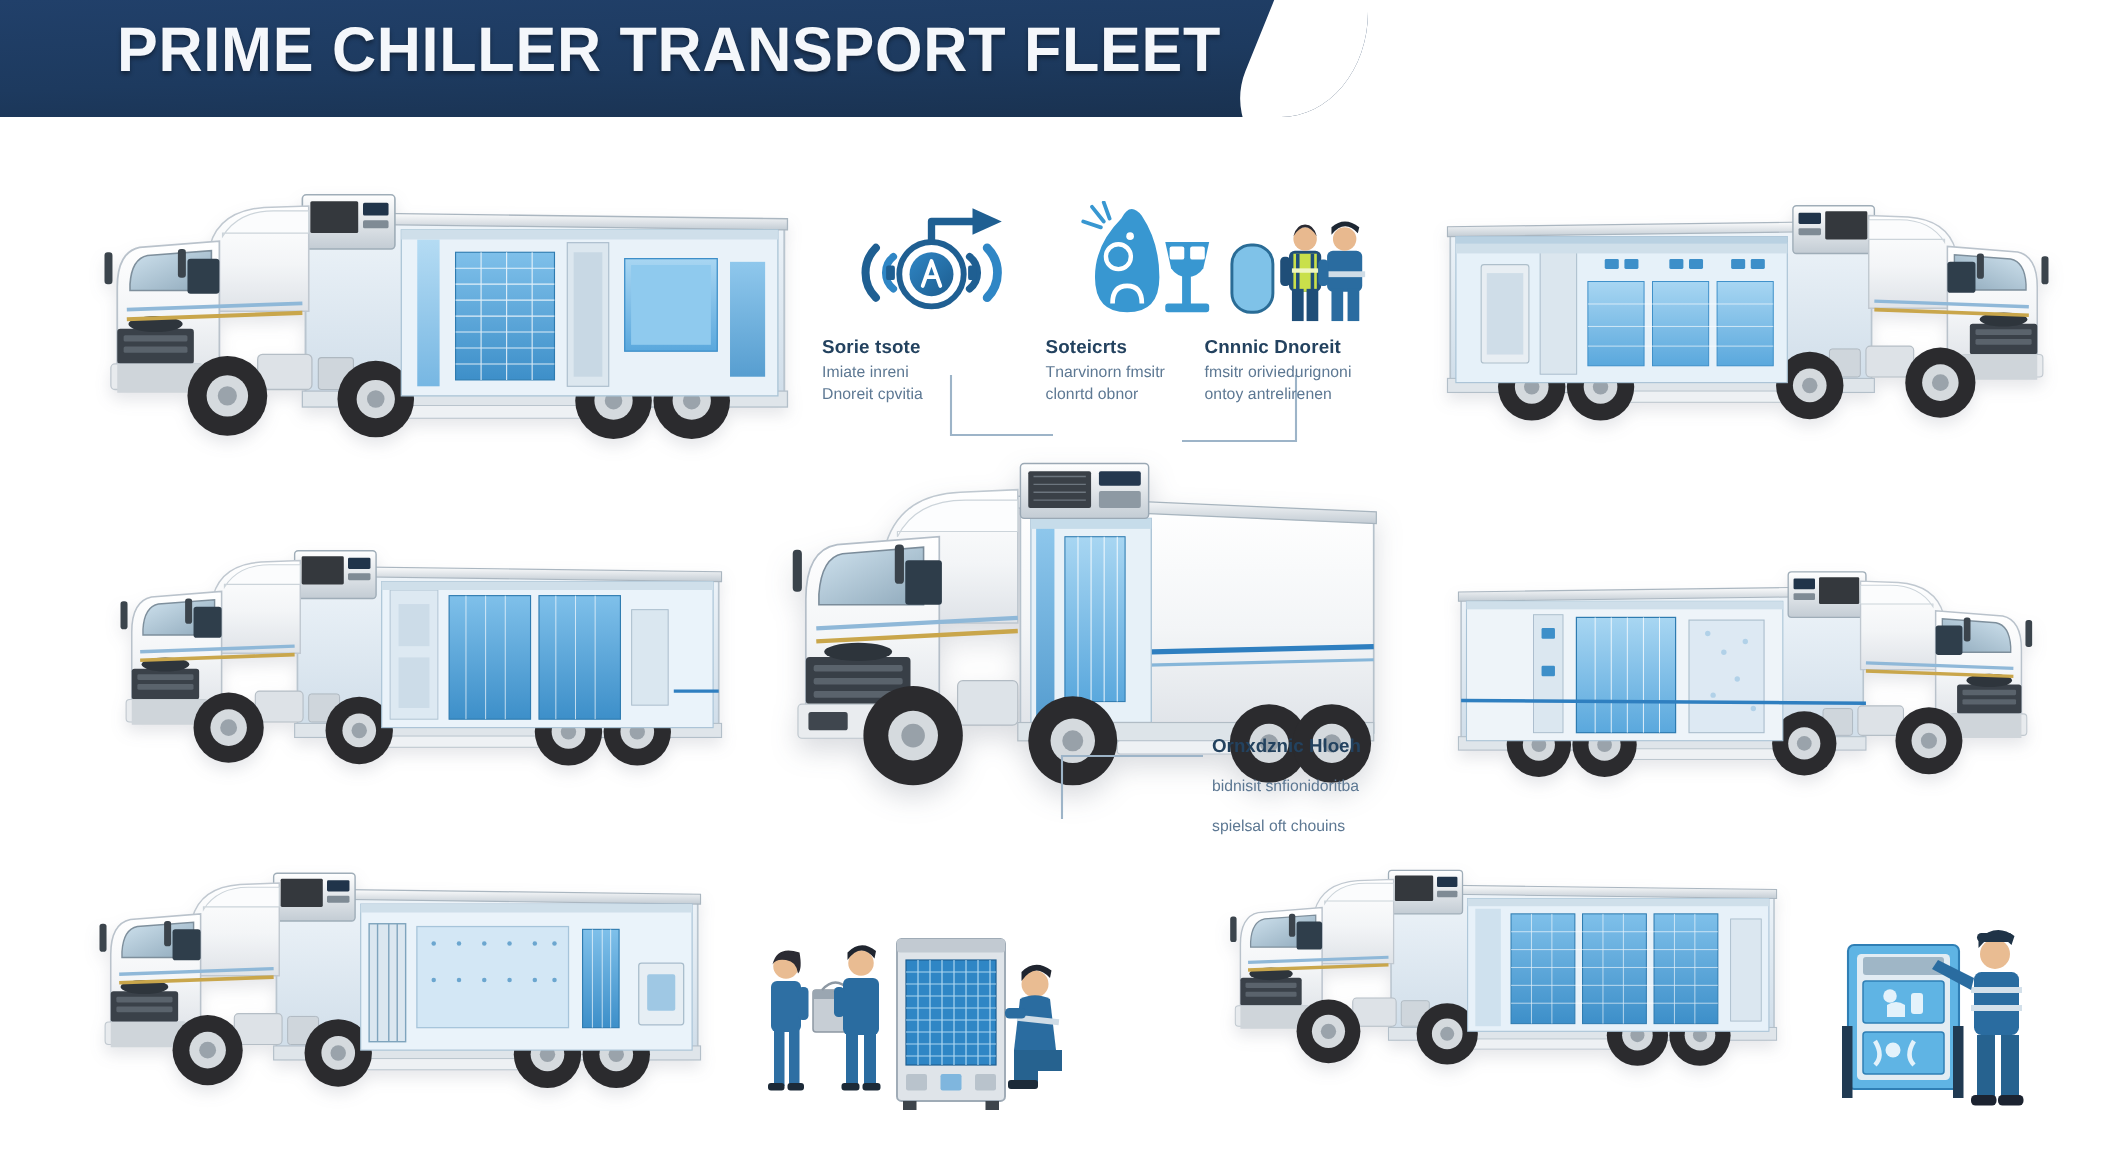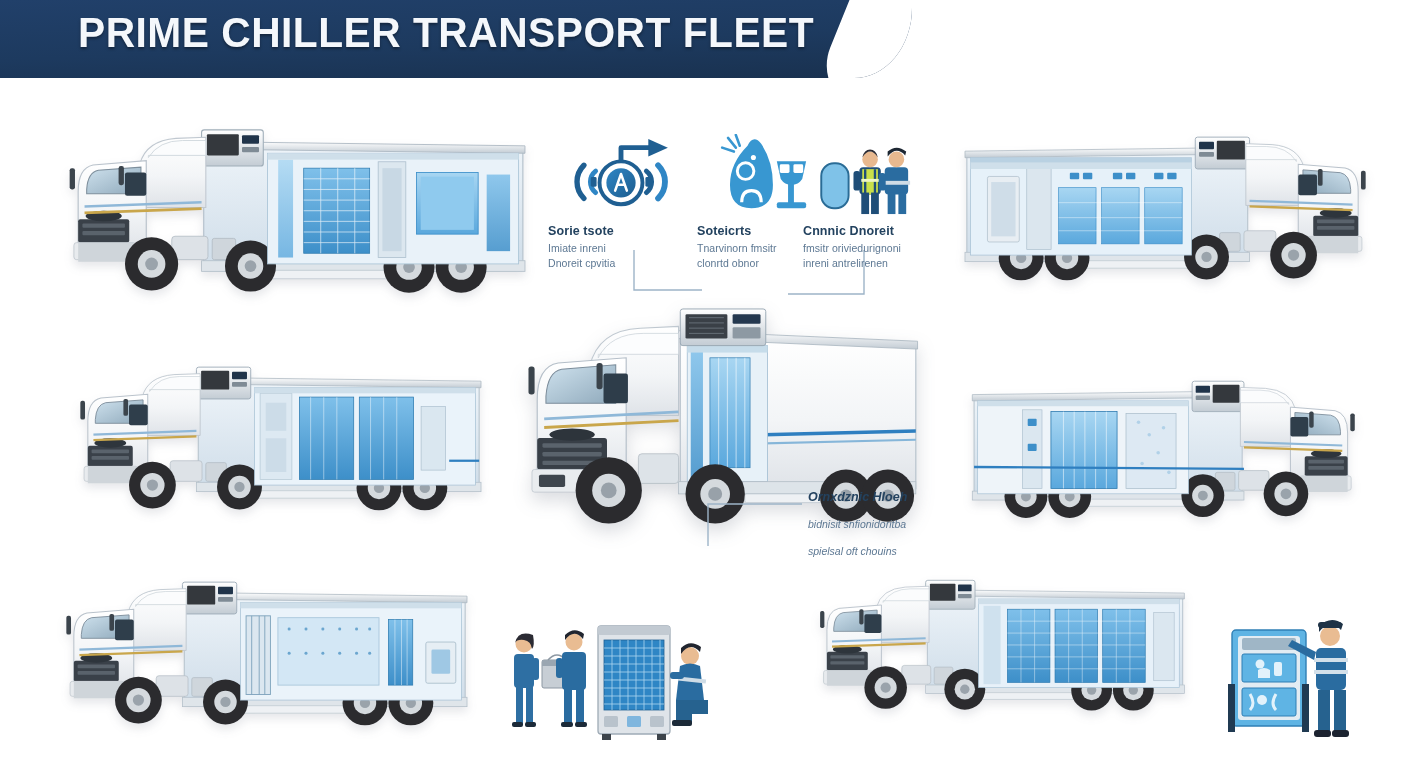--- a/index.html
+++ b/index.html
@@ -86,21 +86,20 @@
     font-size: 10.5px;
     color: #5d7893;
     line-height: 1.42;
     letter-spacing: 0.05px;
   }
 
   
   .callout {
     position: absolute;
     width: 160px;
-    font-style: italic;
   }
   .callout-title {
     font-size: 12.5px;
     font-weight: bold;
     color: #23425f;
     line-height: 1.2;
     margin-bottom: 2px;
   }
   .callout-desc {
     font-size: 10.5px;
@@ -512,21 +511,21 @@
           <circle cx="80" cy="26" r="8" fill="#e8b98f"></circle>
           <path d="M71 23 q9 -11 18 -1 l1 -4 q-10 -8 -19 0 Z" fill="#1d2733"></path>
           <rect x="71" y="60" width="8" height="22" fill="#2a6ca0"></rect>
           <rect x="82" y="60" width="8" height="22" fill="#2a6ca0"></rect>
           <rect x="62" y="40" width="7" height="18" rx="3" fill="#2a6ca0"></rect>
         </g>
       </svg>
     </div>
     <div class="feature-title">Cnnnic Dnoreit</div>
     <div class="feature-desc">fmsitr oriviedurignoni</div>
-    <div class="feature-desc">inreni antrelirenen</div>
+    <div class="feature-desc">ontoy antrelirenen</div>
   </div>
 
   <div class="callout" style="left:808px; top:490px;">
     <div class="callout-title">Ornxdznic Hloeh</div>
     <div class="callout-desc">bidnisit snfionidoritba</div>
     <div class="callout-desc">spielsal oft chouins</div>
   </div>
 
   <div class="truck" style="left:42px; top:556px; width:440px; height:188px;">
     <svg viewBox="0 0 470 185">

